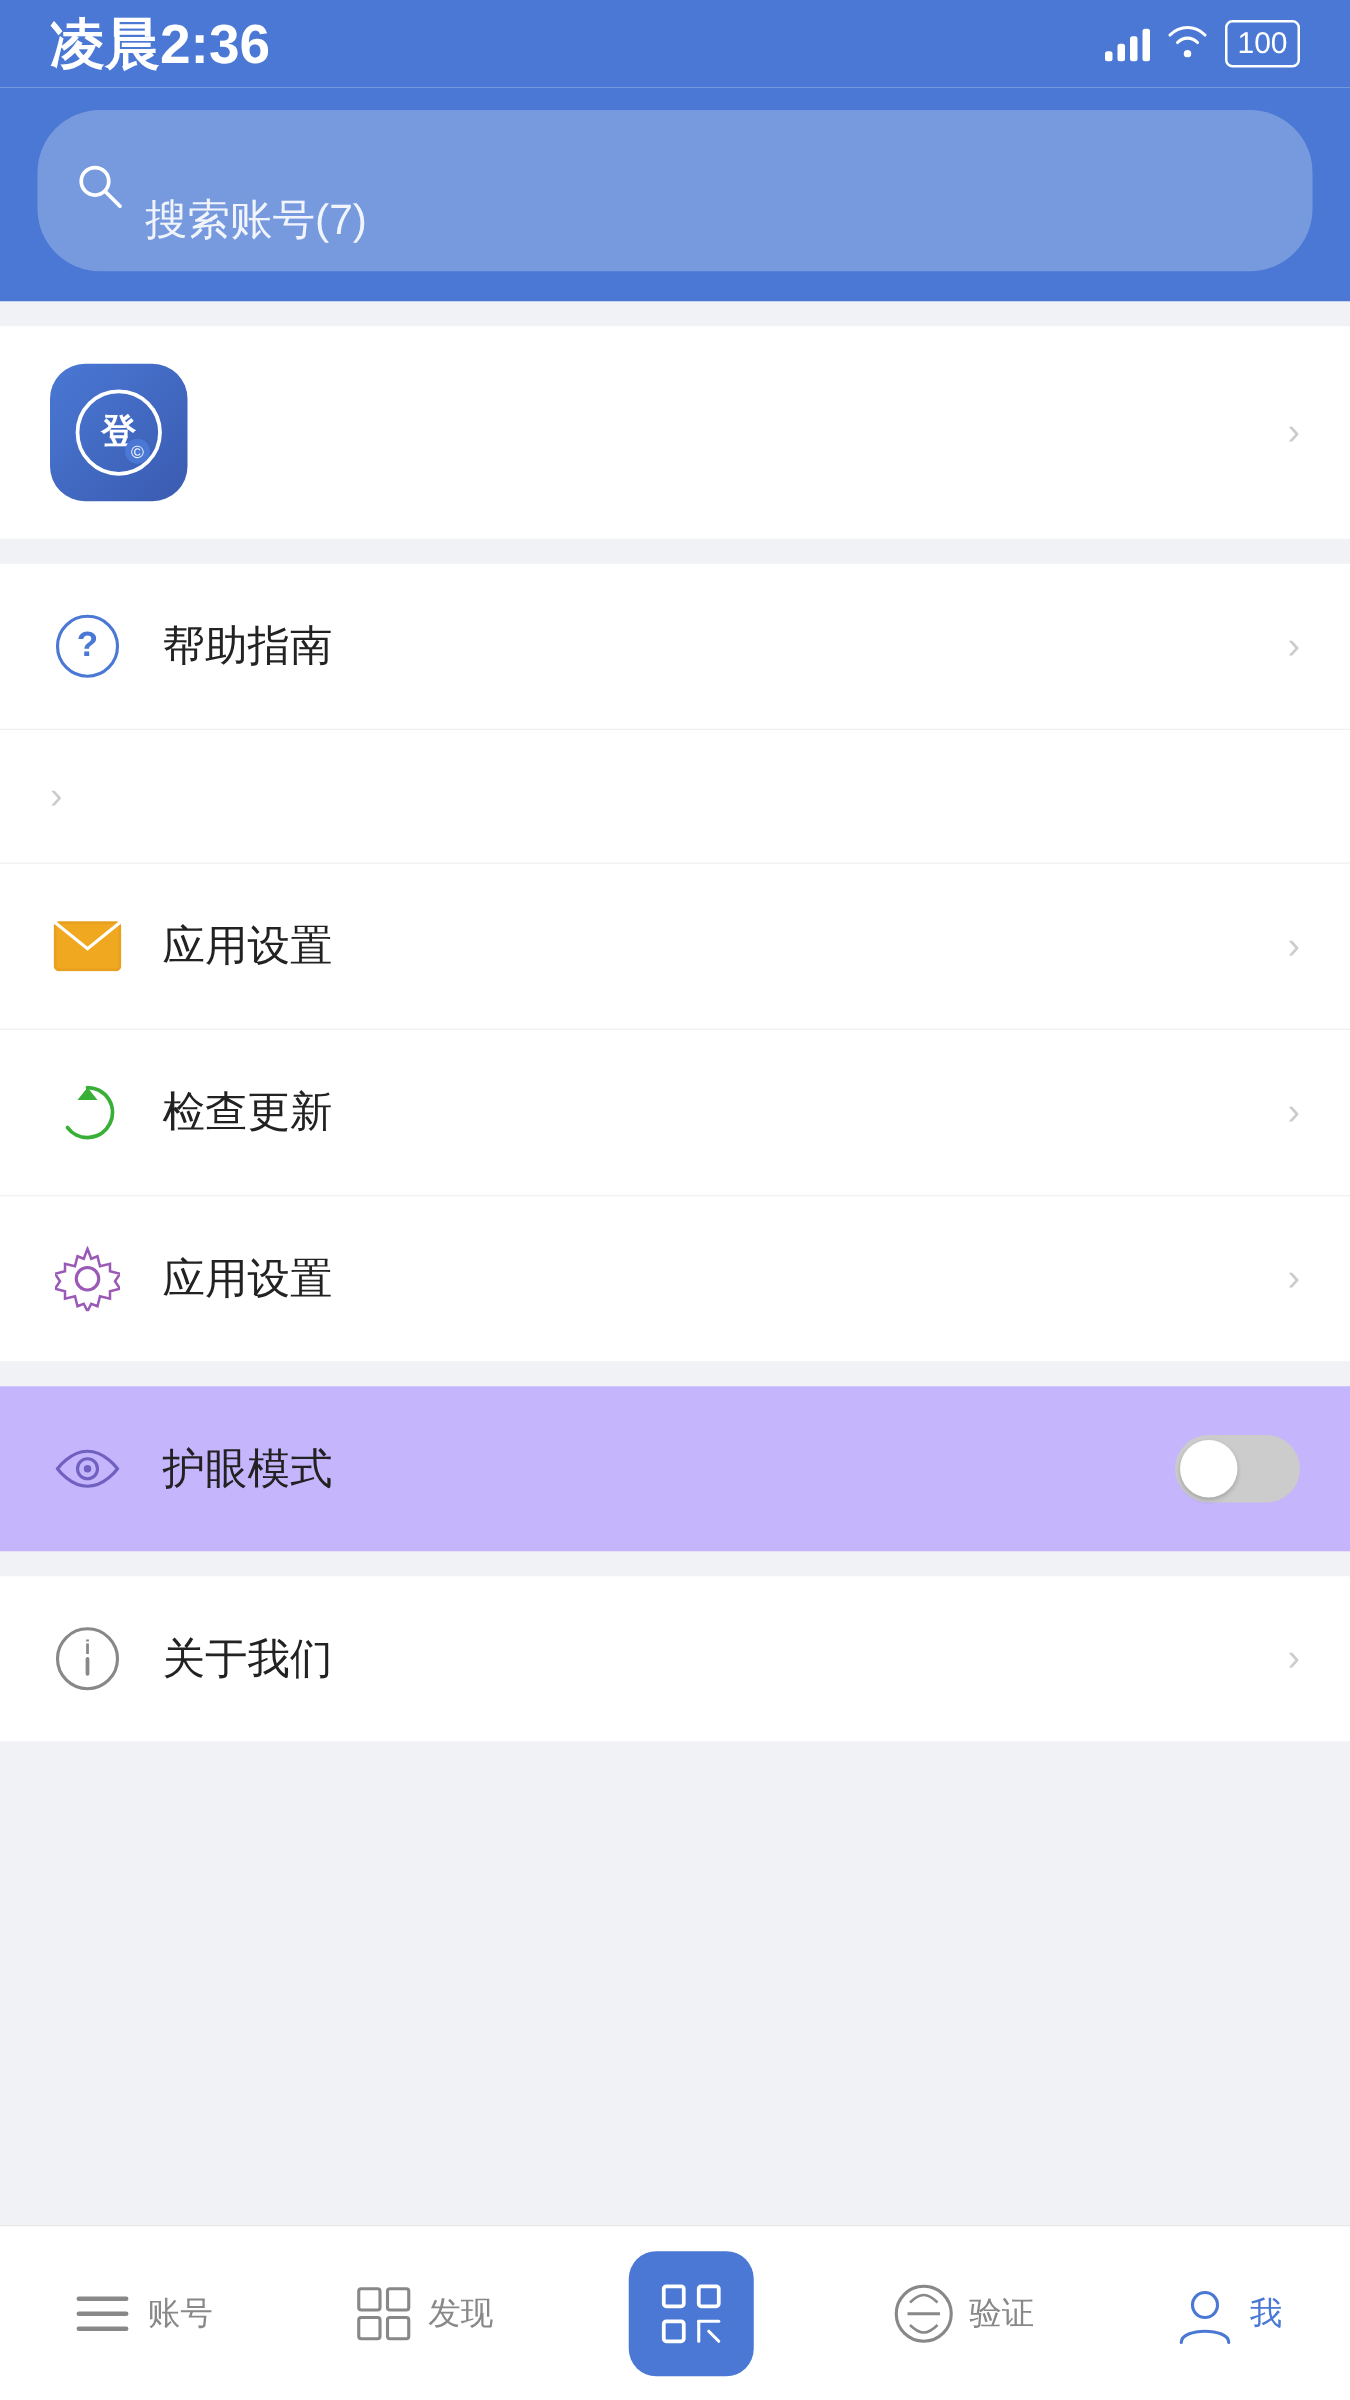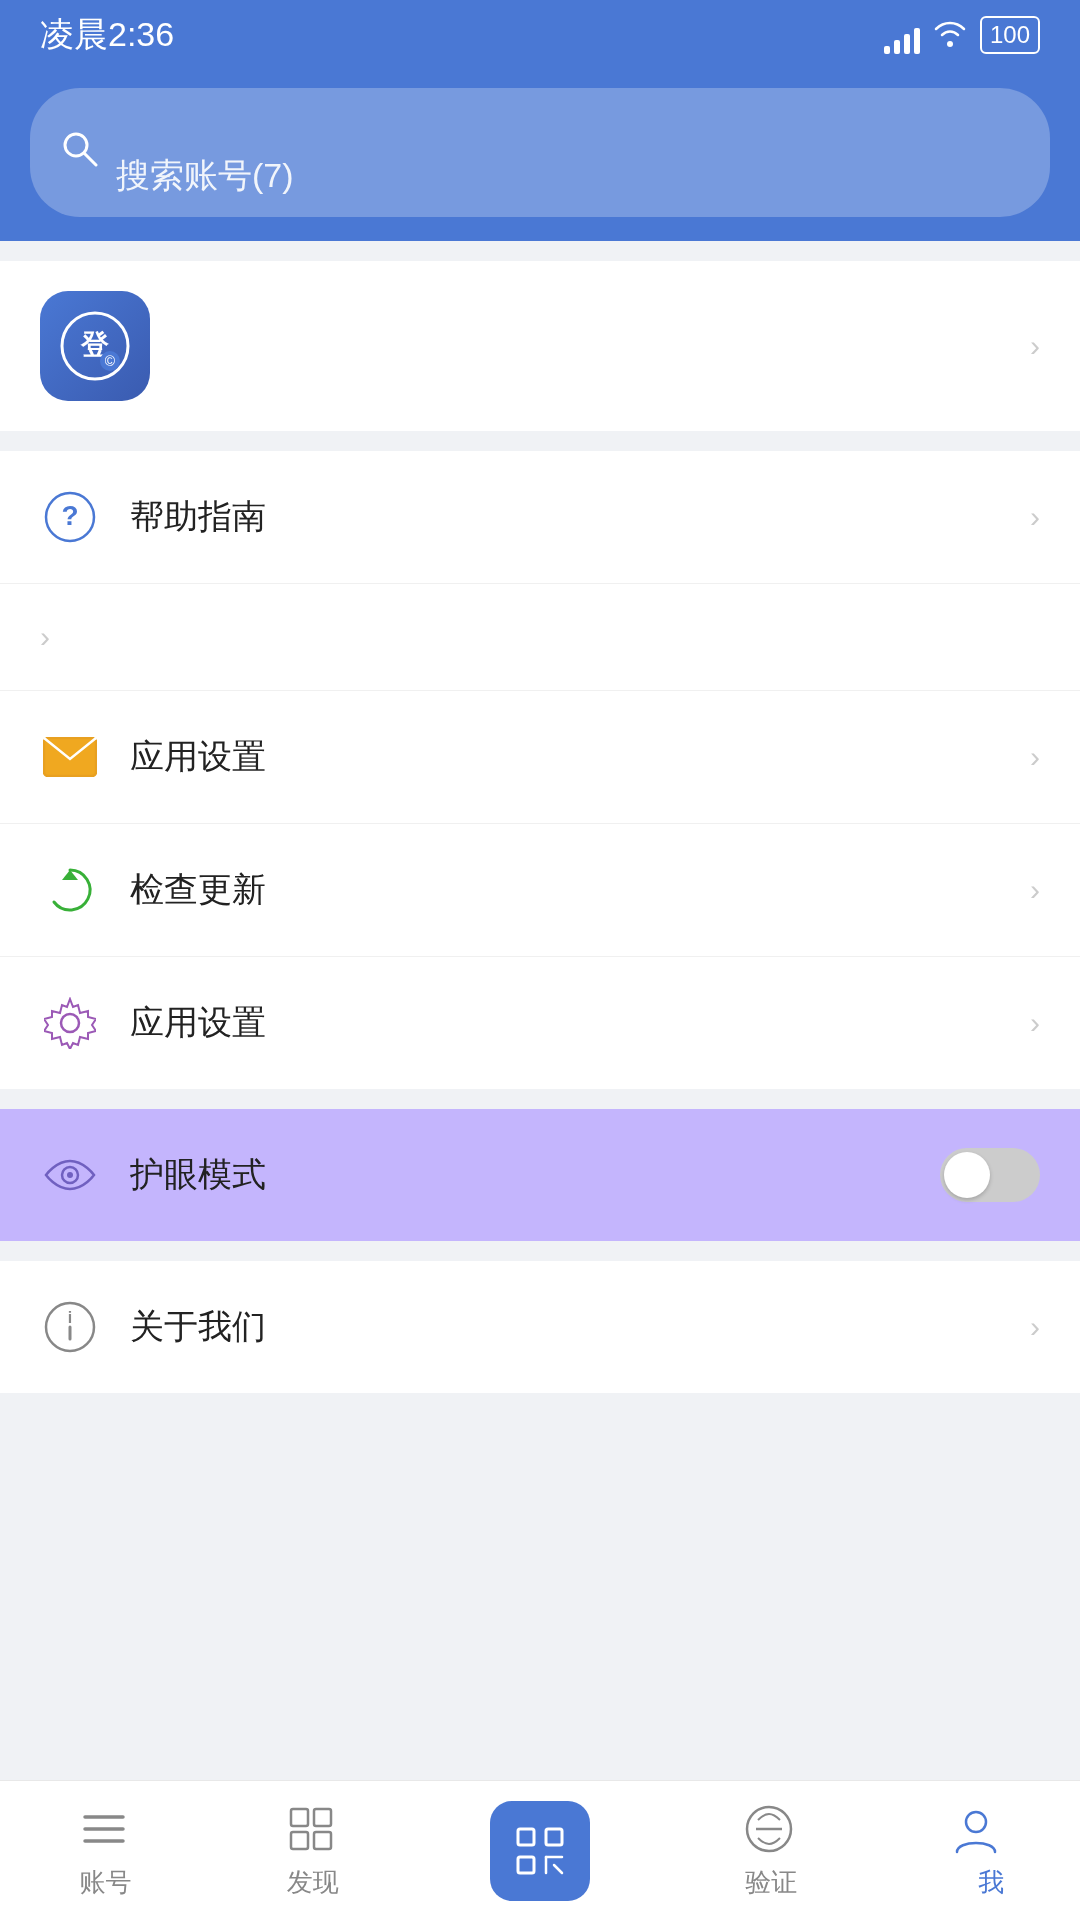--- a/index.html
+++ b/index.html
@@ -24,28 +24,28 @@
       height: 70px;
       background: #4a78d4;
       display: flex;
       align-items: center;
       justify-content: space-between;
       padding: 0 40px;
     }
 
     .status-time {
       color: white;
-      font-size: 34px;
-      font-weight: 400;
+      font-size: 44px;
+      font-weight: 700;
       text-align: center;
     }
 
     .status-icons {
       display: flex;
-      align-items: flex-end;
+      align-items: center;
       gap: 12px;
     }
 
     .signal-bars {
       display: flex;
       align-items: flex-end;
       gap: 4px;
       height: 28px;
     }
 
@@ -239,22 +239,22 @@
       height: 140px;
       background: white;
       border-top: 1px solid #e8e8e8;
       display: flex;
       align-items: center;
       justify-content: space-around;
     }
 
     .nav-item {
       display: flex;
-      flex-direction: column;
-      align-items: flex-end;
+      flex-direction: row;
+      align-items: center;
       gap: 8px;
       cursor: pointer;
     }
 
     .nav-icon {
       width: 56px;
       height: 56px;
       display: flex;
       align-items: center;
       justify-content: center;

